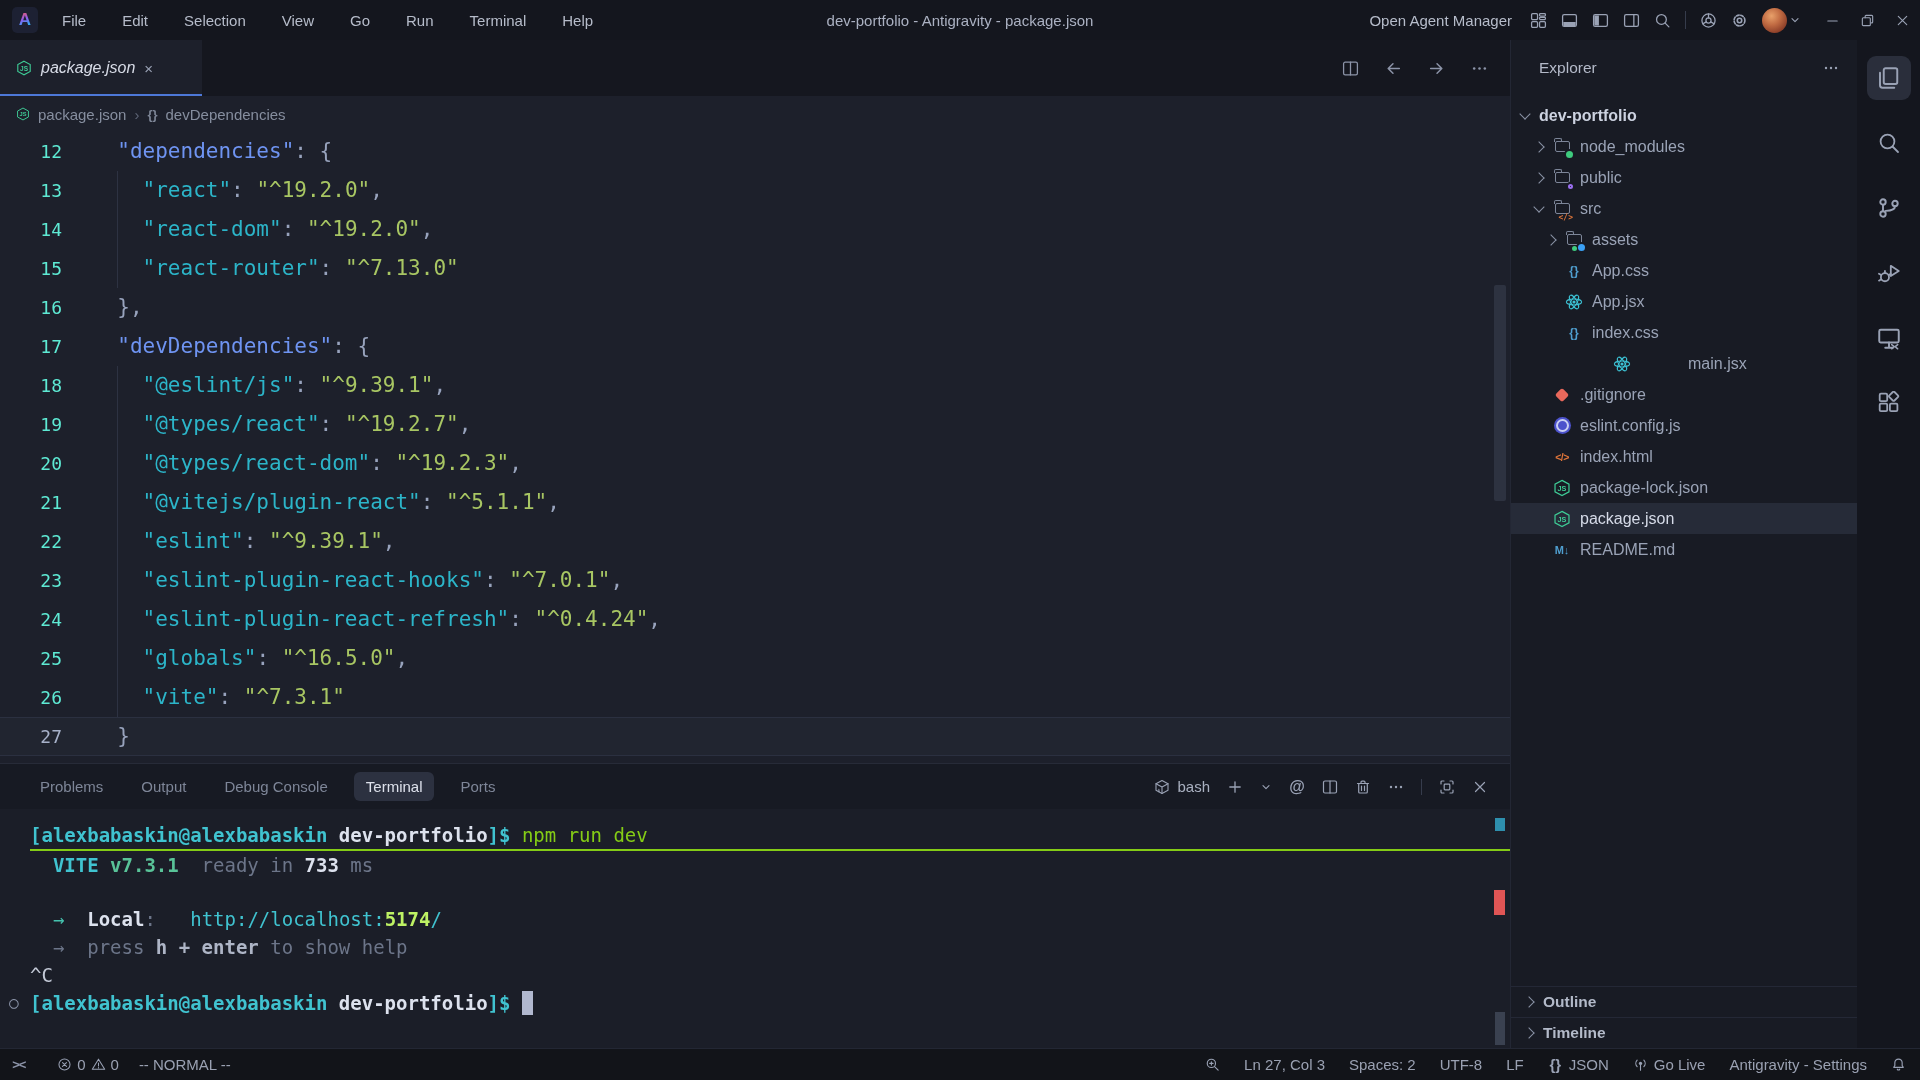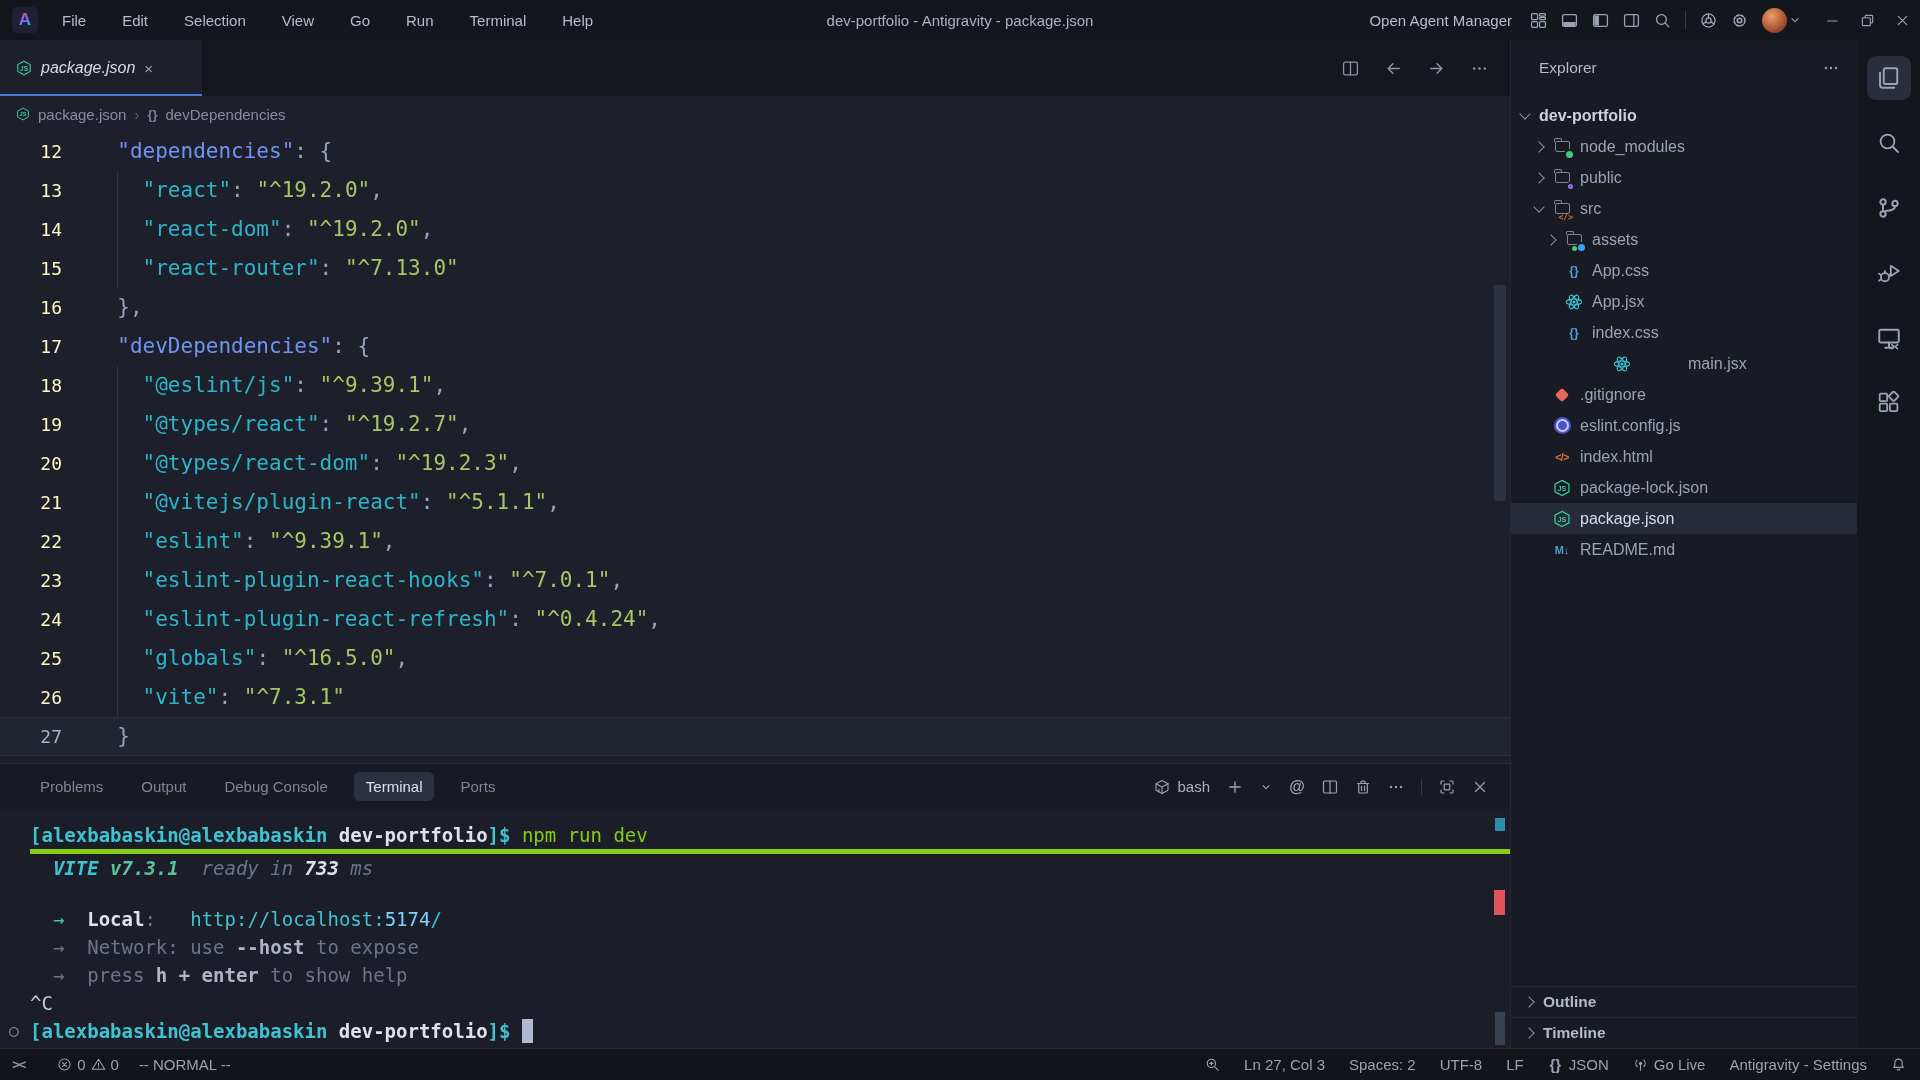--- a/index.html
+++ b/index.html
@@ -49,21 +49,21 @@
   #tab-actions .ic{color:#8c94a8;}
 
   #breadcrumb{position:absolute;left:0;top:96px;width:1510px;height:36px;background:#1d202b;
     display:flex;align-items:center;padding-left:16px;gap:8px;font-size:15px;color:#868e9f;}
   .bc-sep{color:#5d6476;}
   .bc-braces{color:#7d8596;font-weight:bold;font-size:13px;}
 
   
   #code{position:absolute;left:0;top:132px;width:1510px;height:631px;background:#1d202b;}
   .cl{display:flex;height:39px;line-height:39px;white-space:pre;}
-  .cl .ln{width:62px;text-align:right;color:#fef9c3;font-size:18px;font-family:"DejaVu Sans Mono",monospace;flex:none;}
+  .cl .ln{width:62px;text-align:right;color:#5eead4;font-size:18px;font-family:"DejaVu Sans Mono",monospace;flex:none;}
   .cl .ct{padding-left:30px;font-size:21px;font-family:"DejaVu Sans Mono",monospace;}
   .cl.cur{background:rgba(125,135,165,0.05);box-shadow:inset 0 1px 0 #2b3040,inset 0 -1px 0 #2b3040;}
   .cl.cur .ln{color:#a7b1c9;}
   .tok-k1{color:#6f94f2;}
   .tok-k2{color:#2cb5c9;}
   .tok-s{color:#a8c663;}
   .tok-p{color:#98a3bd;}
   .guide{position:absolute;width:1px;background:#2d3242;left:117px;}
   #ed-scrollbar{position:absolute;left:1494px;top:285px;width:12px;height:216px;background:#2d3240;border-radius:2px;}
 
@@ -73,32 +73,32 @@
     gap:14px;padding-left:28px;font-size:15px;color:#7e8698;background:#171a23;}
   .ptab{padding:6px 12px;border-radius:6px;cursor:default;}
   .ptab.active{background:#2c3140;color:#dce0ea;}
   #panel-actions{position:absolute;right:22px;top:0;height:45px;display:flex;align-items:center;gap:17px;color:#9aa2b5;}
   #shell-chip{display:flex;align-items:center;gap:7px;color:#a9b0c0;font-size:15px;}
   .pa-divider{width:1px;height:16px;background:#363c4c;}
 
   #term{position:absolute;left:0;top:45px;width:100%;height:240px;padding:12px 0 0 30px;
     font-family:"DejaVu Sans Mono",monospace;font-size:19px;color:#c3c9d6;}
   .tline{position:relative;height:28px;line-height:28px;white-space:pre;}
-  .tline.sep{border-top:5px solid #84cc16;font-style:italic;}
+  .tline.sep{border-top:2px solid #84cc16;}
   .tgut{position:absolute;left:-21px;top:0;color:#8d96ab;font-size:16px;}
   .t-p{color:#40c3d0;font-weight:bold;}
   .t-w{color:#dde2ee;font-weight:bold;}
   .t-c{color:#84cc16;}
   .t-vt{color:#40c3d0;font-weight:bold;}
   .t-vv{color:#59c398;font-weight:bold;}
   .t-d{color:#6c7589;}
   .t-db{color:#aeb5c6;font-weight:bold;}
   .t-g{color:#45c2ae;}
   .t-cy{color:#40c3d0;}
-  .t-cyb{color:#7dd3fc;font-weight:normal;}
+  .t-cyb{color:#bef264;font-weight:bold;}
   .t-fg{color:#c3c9d6;}
   .t-cur{display:inline-block;width:11px;height:24px;background:#b1b8cf;vertical-align:-5px;}
   #tm-blue{position:absolute;left:1495px;top:818px;width:10px;height:13px;background:#2e8fad;}
   #tm-red{position:absolute;left:1494px;top:890px;width:11px;height:25px;background:#e05555;}
   #tm-thumb{position:absolute;left:1495px;top:1012px;width:10px;height:33px;background:#3a4150;}
 
   
   #sidebar{position:absolute;left:1510px;top:40px;width:347px;height:1008px;background:#181b24;border-left:1px solid #232734;}
   #sb-header{height:56px;display:flex;align-items:center;justify-content:space-between;padding:0 18px 0 28px;}
   #sb-title{font-size:15.5px;color:#b4bac9;}
@@ -389,21 +389,20 @@
               <path d="M3.5 3.5l9 9M12.5 3.5l-9 9"></path>
             </svg>
           </span>
         </span>
     </div>
     <div id="term">
         <div class="tline"><span class="t-p">[alexbabaskin@alexbabaskin </span><span class="t-w">dev-portfolio</span><span class="t-p">]$</span><span class="t-c"> npm run dev</span></div>
         <div class="tline sep"><span class="t-vt">  VITE</span><span class="t-vv"> v7.3.1</span><span class="t-d">  ready in </span><span class="t-w">733</span><span class="t-d"> ms</span></div>
         <div class="tline"></div>
         <div class="tline"><span class="t-g">  →  </span><span class="t-w">Local</span><span class="t-d">:</span><span class="t-fg">   </span><span class="t-cy">http://localhost:</span><span class="t-cyb">5174</span><span class="t-cy">/</span></div>
-        <div class="tline"><span class="t-d">  →  Network: use </span><span class="t-db">--host</span><span class="t-d"> to expose</span></div>
         <div class="tline"><span class="t-d">  →  press </span><span class="t-db">h + enter</span><span class="t-d"> to show help</span></div>
         <div class="tline"><span class="t-fg">^C</span></div>
         <div class="tline"><span class="tgut">○</span><span class="t-p">[alexbabaskin@alexbabaskin </span><span class="t-w">dev-portfolio</span><span class="t-p">]$</span><span class="t-fg"> </span><span class="t-cur"></span></div>
       </div>
   </div>
   <div id="tm-blue"></div>
   <div id="tm-red"></div>
   <div id="tm-thumb"></div>
 
   <div id="sidebar">

